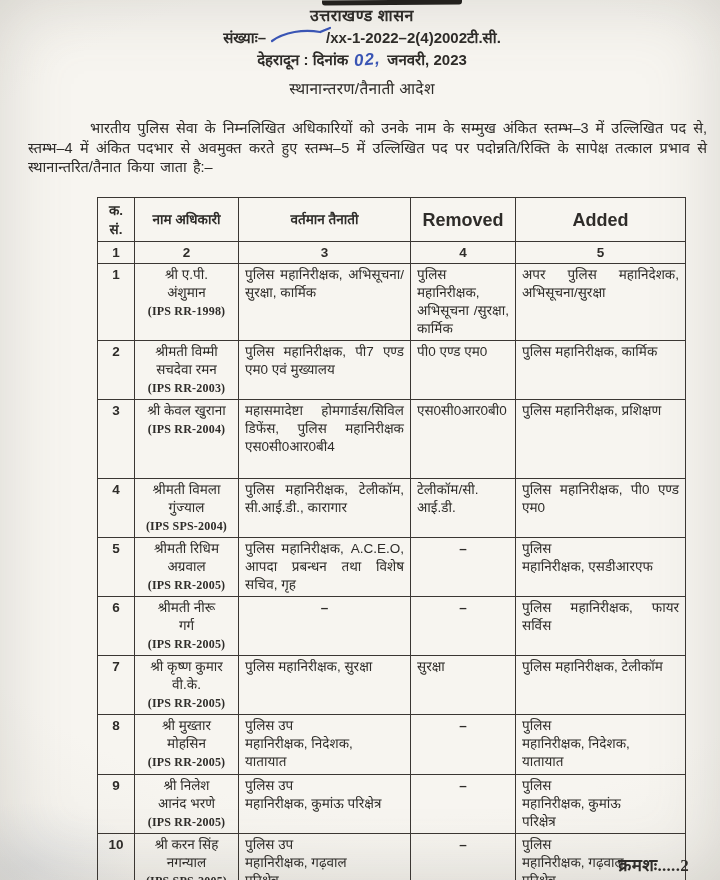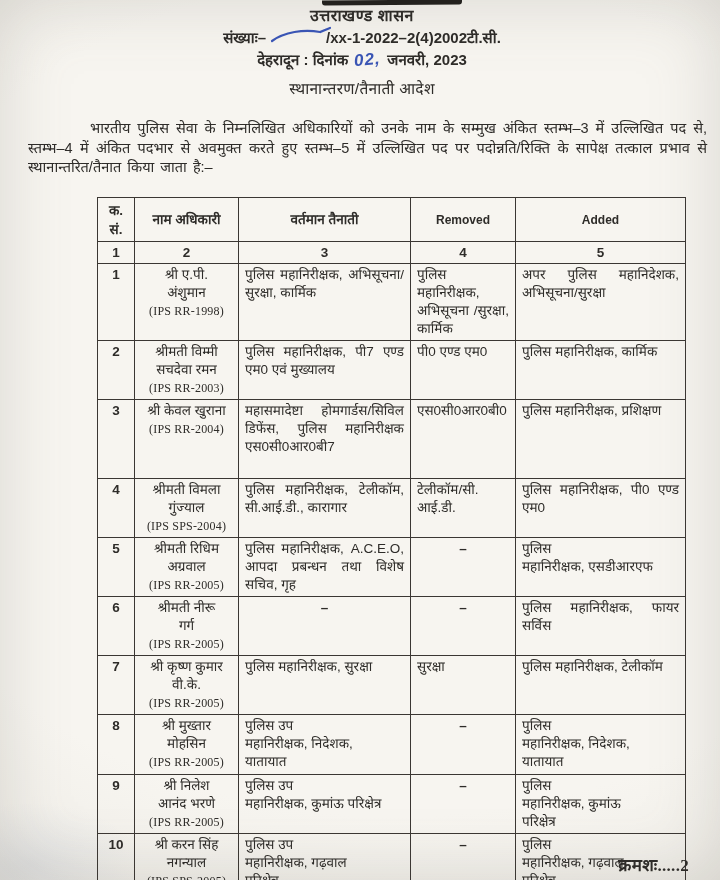--- a/index.html
+++ b/index.html
@@ -53,33 +53,33 @@
   table.order col.c2{width:104px;}
   table.order col.c3{width:172px;}
   table.order col.c4{width:105px;}
   table.order col.c5{width:170px;}
   table.order th, table.order td{
     border:1.7px solid #3b3733;
     padding:2px 6px;vertical-align:top;
     overflow:hidden;
   }
   table.order th{font-weight:bold;vertical-align:middle;text-align:center;}
-  th.latin{font-family:"Liberation Sans","DejaVu Sans",sans-serif;font-weight:600;font-size:12px;}
+  th.latin{font-family:"Liberation Sans","DejaVu Sans",sans-serif;font-weight:600;font-size:18px;}
   th.hn{white-space:pre-line;line-height:19px;}
   tr.colnums td{
     text-align:center;font-weight:bold;font-size:13.5px;
     padding:1px 2px;vertical-align:middle;
   }
   tr.hdr{height:44px;}
   tr.colnums{height:22px;}
   td.sn{text-align:center;font-weight:bold;padding-top:4px;}
   td.name{text-align:center;padding:4px 2px 2px;white-space:pre-line;}
   td.name .cadre{
     font-family:"Liberation Serif","DejaVu Serif",serif;
-    font-weight:normal;font-size:12px;letter-spacing:0.2px;white-space:nowrap;
+    font-weight:bold;font-size:12px;letter-spacing:0.2px;white-space:nowrap;
   }
   td.cell{white-space:pre-line;padding:3px 7px;margin-top:7px;}
   td.just{text-align:justify;}
   td.dash{text-align:center;vertical-align:middle;font-weight:bold;}
   .continuation{
     position:absolute;top:853px;right:31px;
     font-size:17px;font-weight:bold;letter-spacing:0.3px;font-family:Liberation Serif, serif;
   }
 </style>
 </head>
@@ -148,21 +148,21 @@
           <td class="sn">2</td>
           <td class="name"><div>श्रीमती विम्मी
 सचदेवा रमन</div><div class="cadre">(IPS RR-2003)</div></td>
           <td class="cell just">पुलिस महानिरीक्षक, पी7 एण्ड एम0 एवं मुख्यालय</td>
           <td class="cell just">पी0 एण्ड एम0</td>
           <td class="cell just">पुलिस महानिरीक्षक, कार्मिक</td>
         </tr>
         <tr style="height: 79px;">
           <td class="sn">3</td>
           <td class="name"><div>श्री केवल खुराना</div><div class="cadre">(IPS RR-2004)</div></td>
-          <td class="cell just">महासमादेष्टा होमगार्डस/सिविल डिफेंस, पुलिस महानिरीक्षक एस0सी0आर0बी7</td>
+          <td class="cell just">महासमादेष्टा होमगार्डस/सिविल डिफेंस, पुलिस महानिरीक्षक एस0सी0आर0बी4</td>
           <td class="cell just">एस0सी0आर0बी0</td>
           <td class="cell just">पुलिस महानिरीक्षक, प्रशिक्षण</td>
         </tr>
         <tr style="height: 54px;">
           <td class="sn">4</td>
           <td class="name"><div>श्रीमती विमला
 गुंज्याल</div><div class="cadre">(IPS SPS-2004)</div></td>
           <td class="cell just">पुलिस महानिरीक्षक, टेलीकॉम, सी.आई.डी., कारागार</td>
           <td class="cell just">टेलीकॉम/सी. आई.डी.</td>
           <td class="cell just">पुलिस महानिरीक्षक, पी0 एण्ड एम0</td>

